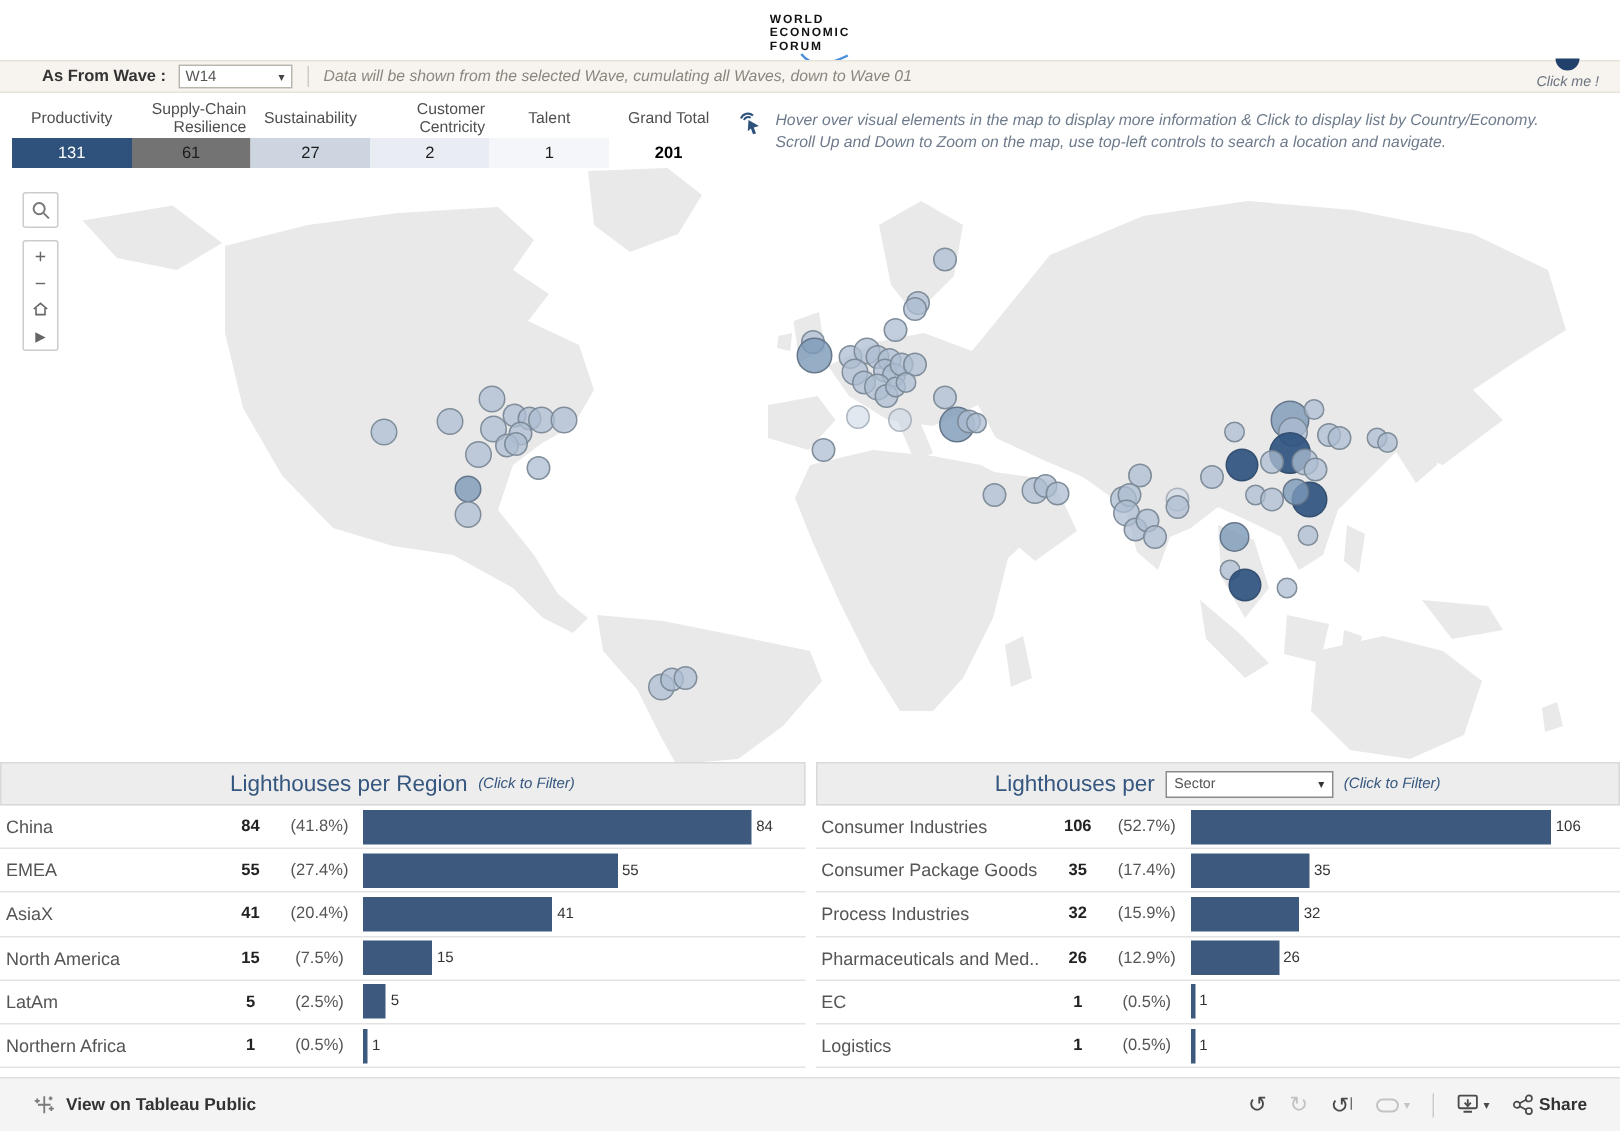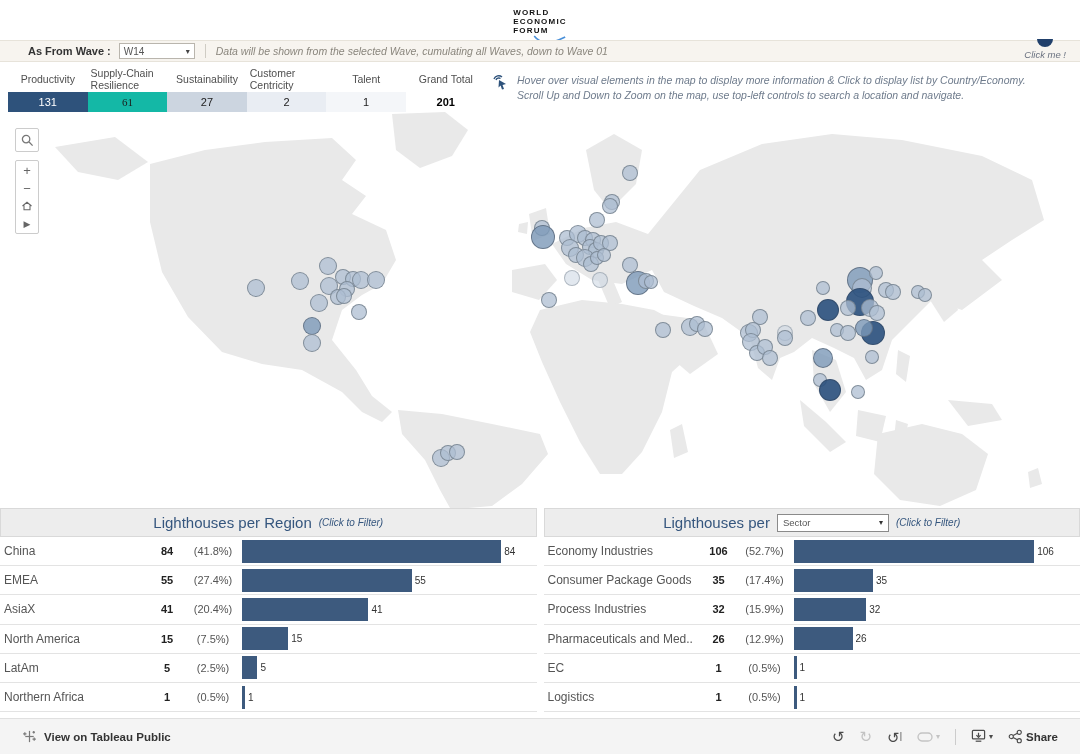--- a/index.html
+++ b/index.html
@@ -30,21 +30,21 @@
   #click-me { position:absolute; right:14px; top:-2px; text-align:center; }
   #click-me .half { width:16px; height:8px; background:#21406b; margin:0 auto;
     border-radius:0 0 16px 16px; }
   #click-me .t { font-size:9.5px; font-style:italic; color:#6b7280; margin-top:2px; }
 
   
   #stats-strip { top:63px; left:0; width:1080px; height:49px; background:#fff; }
   #stats-table { position:absolute; left:8px; top:2px; width:478px; }
   .stats-row { display:flex; }
   .stat-h { width:79.6px; height:27px; display:flex; align-items:center;
-    justify-content:center; text-align:left; font-size:10.5px; color:#4f4f4f;
+    justify-content:center; text-align:right; font-size:10.5px; color:#4f4f4f;
     line-height:12px; padding:0 3px; }
   .stat-v { width:79.6px; height:20px; display:flex; align-items:center;
     justify-content:center; font-size:11px; }
   #stats-help { position:absolute; left:492px; top:10px; display:flex; gap:8px; }
   #stats-help .lines { font-size:10.5px; font-style:italic; color:#6e7b8c;
     line-height:15px; }
 
   
   #map-area { top:112px; left:0; width:1080px; height:396px; background:#fff; }
   #world-svg { position:absolute; left:0; top:0; }
@@ -134,21 +134,21 @@
     <div class="stats-row">
         <div class="stat-h">Productivity</div>
         <div class="stat-h">Supply-Chain Resilience</div>
         <div class="stat-h">Sustainability</div>
         <div class="stat-h">Customer Centricity</div>
         <div class="stat-h">Talent</div>
         <div class="stat-h">Grand Total</div>
       </div>
     <div class="stats-row">
         <div class="stat-v" style="background: rgb(46, 82, 123); color: rgb(255, 255, 255);">131</div>
-        <div class="stat-v" style="background: #14b8a6; color: rgb(28, 28, 28); font-family: Liberation Serif, serif;">61</div>
+        <div class="stat-v" style="background: #737373; color: rgb(28, 28, 28);">61</div>
         <div class="stat-v" style="background: rgb(204, 213, 224); color: rgb(28, 28, 28);">27</div>
         <div class="stat-v" style="background: rgb(233, 237, 243); color: rgb(28, 28, 28);">2</div>
         <div class="stat-v" style="background: rgb(244, 246, 249); color: rgb(28, 28, 28);">1</div>
         <div class="stat-v" style="background: rgb(255, 255, 255); color: rgb(0, 0, 0); font-weight: bold;">201</div>
       </div>
   </div>
   <div id="stats-help">
     <svg width="17" height="17" viewBox="0 0 17 17">
       <path d="M2 6 a5 5 0 0 1 8 -2" fill="none" stroke="#2e527b" stroke-width="1.4"></path>
       <path d="M4 7 a3 3 0 0 1 4.5 -1.5" fill="none" stroke="#2e527b" stroke-width="1.4"></path>
@@ -356,21 +356,21 @@
     <div class="chart-header">
       <span class="chart-title">Lighthouses per</span>
       <div class="sector-dd">
         <span class="v">Sector</span>
         <span class="c">▾</span>
       </div>
       <span class="chart-sub">(Click to Filter)</span>
     </div>
     <div class="chart-rows">
         <div class="chart-row">
-          <span class="row-label" style="width: 158px;">Economy Industries</span>
+          <span class="row-label" style="width: 158px;">Consumer Industries</span>
           <span class="row-value">106</span>
           <span class="row-pct">(52.7%)</span>
           <div class="row-track">
             <div class="row-bar" style="background: rgb(61, 90, 126); width: 84%; min-width: 3px;"></div>
             <span class="row-barlabel">106</span>
           </div>
         </div>
         <div class="chart-row">
           <span class="row-label" style="width: 158px;">Consumer Package Goods</span>
           <span class="row-value">35</span>

